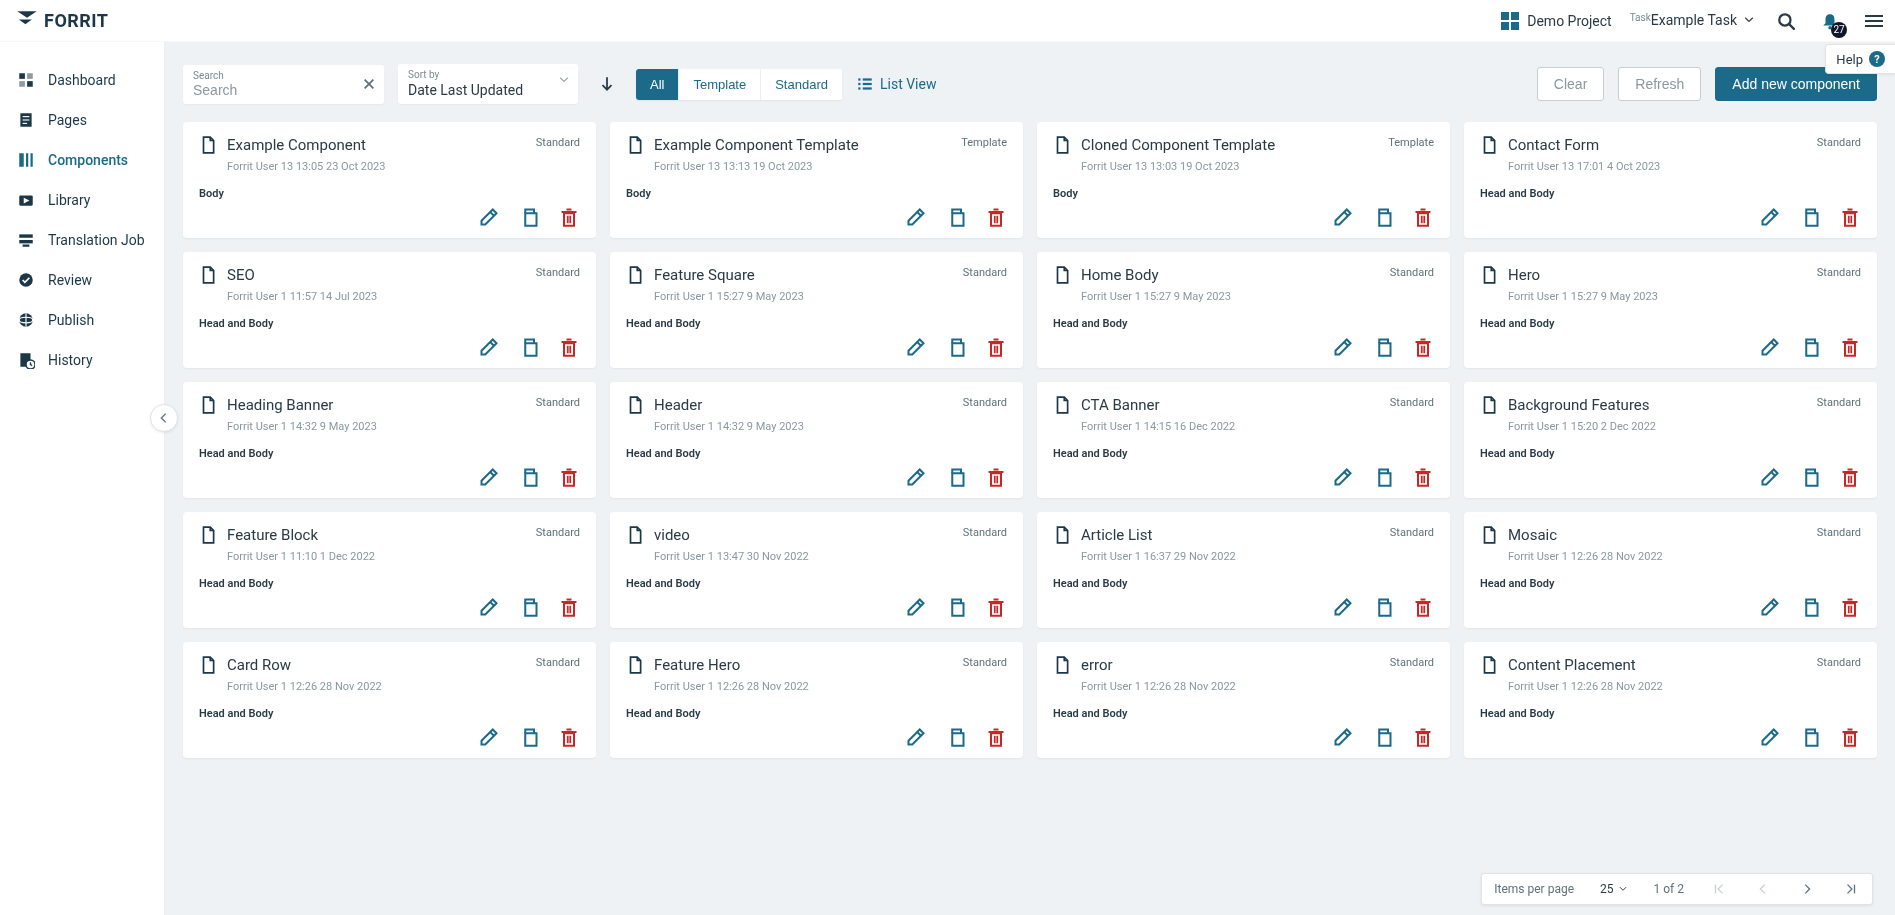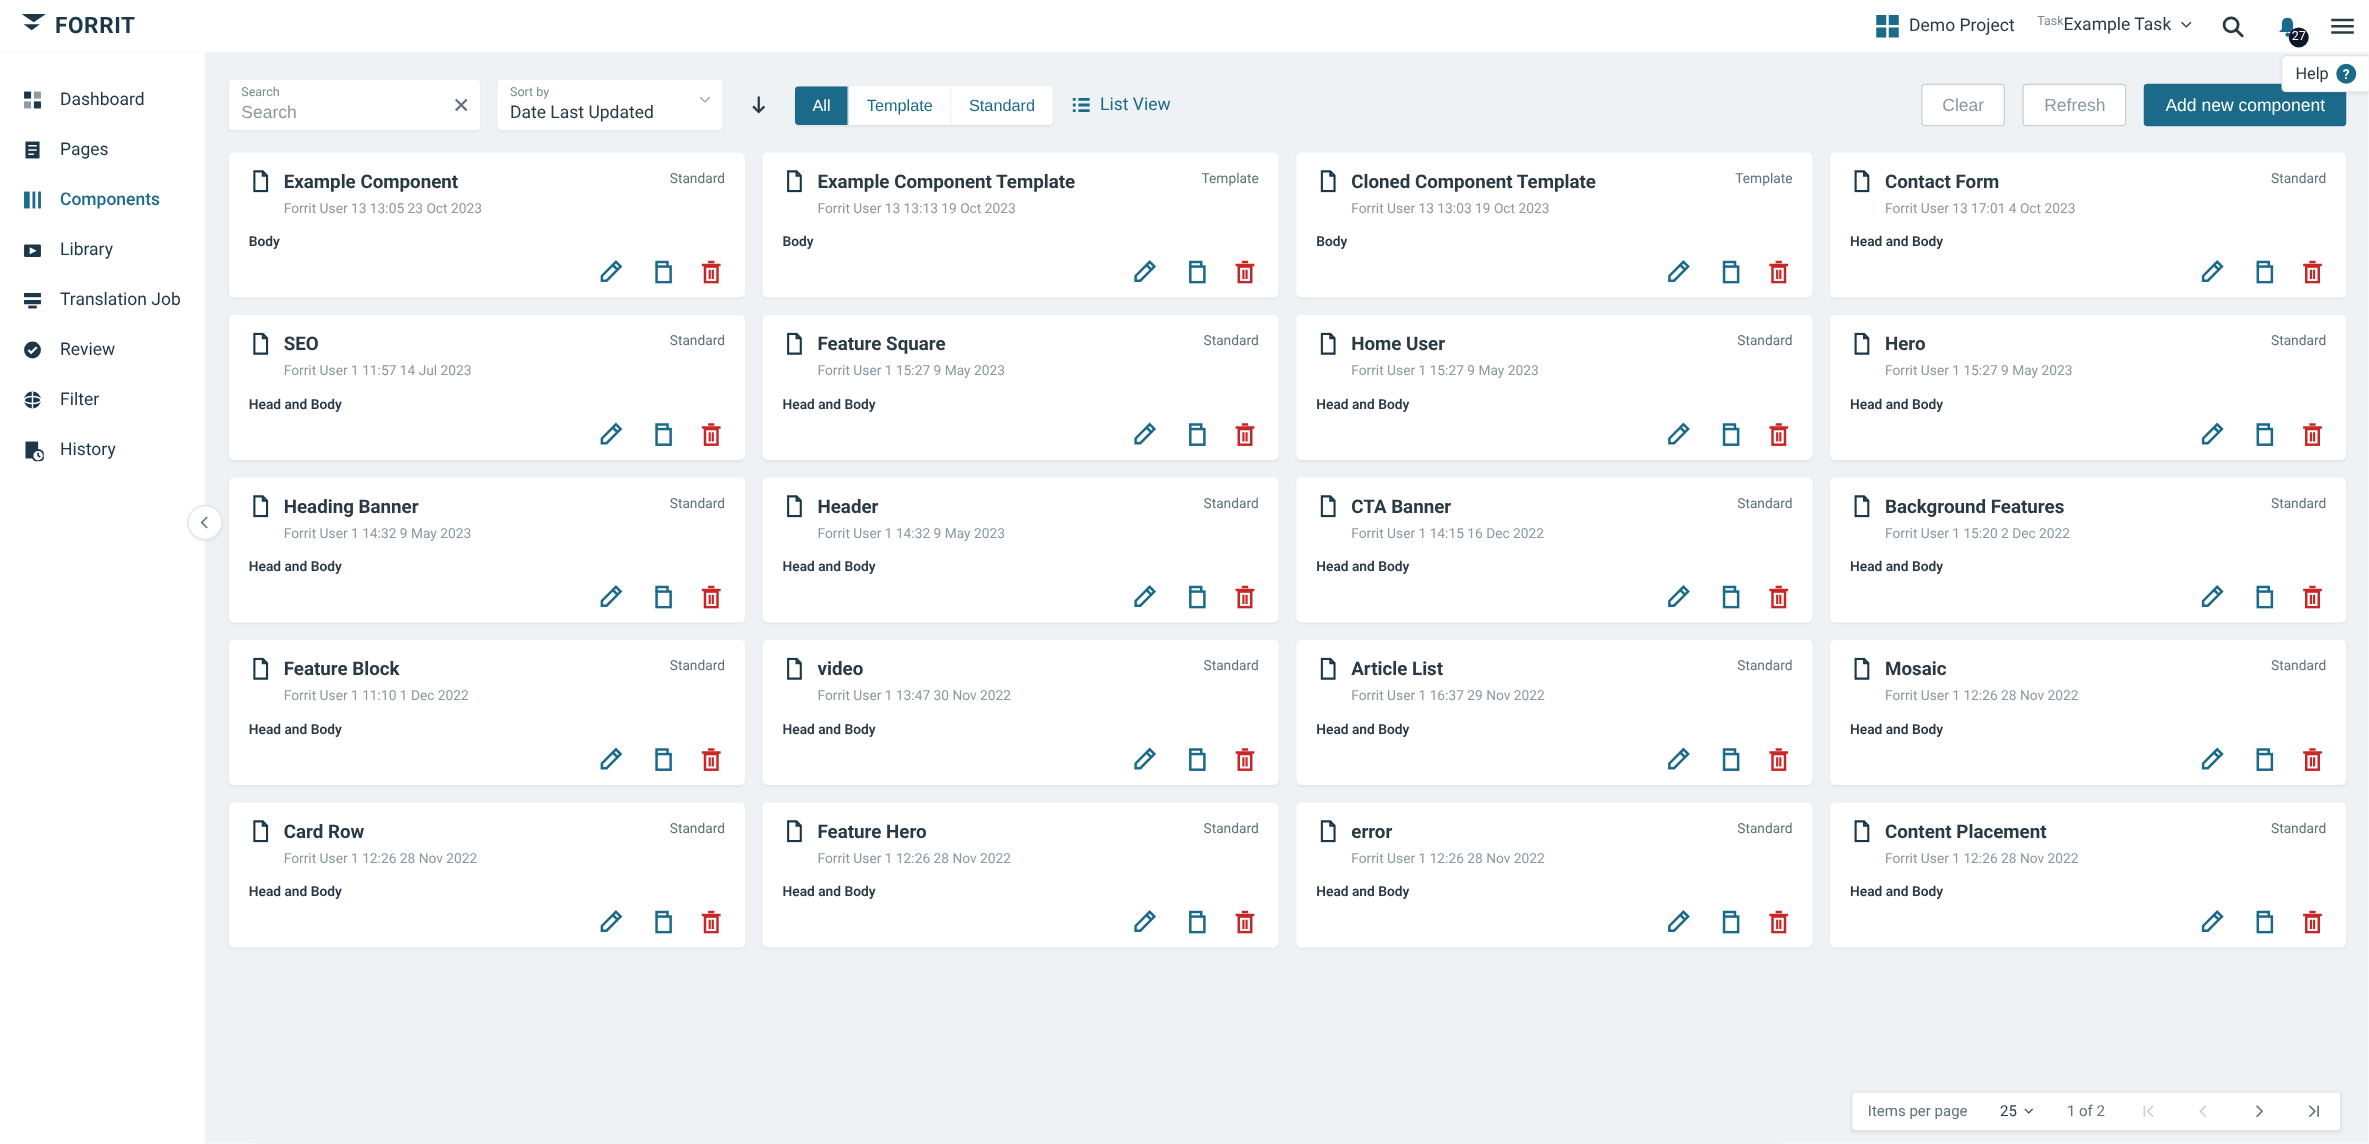--- a/index.html
+++ b/index.html
@@ -84,21 +84,21 @@
   .btn { border: 1px solid #c7cfd4; background: #fff; color: #8a989f; padding: 8px 16px; border-radius: 3px; font-size: 14px; cursor: pointer;}
   .btn.primary { background: #1b6a89; color: #fff; border-color: #1b6a89; }
 
   
   .grid { display: grid; grid-template-columns: repeat(4, 1fr); gap: 14px; }
   .card {
     background: #fff; border-radius: 4px; padding: 14px 16px 10px 16px; box-shadow: 0 1px 2px rgba(0,0,0,0.05);
     display: flex; flex-direction: column; min-height: 112px;
   }
   .card-head { display: flex; justify-content: space-between; align-items: flex-start; gap: 8px;}
-  .card-title { display: flex; align-items: center; gap: 10px; font-size: 15px; color: #2a3a45; font-weight: bold; }
+  .card-title { display: flex; align-items: center; gap: 10px; font-size: 15px; color: #2a3a45; }
   .card-title .doc { color: #1c3848; flex-shrink:0;}
   .type-badge { font-size: 11px; color: #5f717b; white-space: nowrap;}
   .meta { font-size: 11px; color: #8a989f; margin-top: 6px; margin-left: 28px;}
   .section { font-size: 11px; color: #2a3a45; font-weight: 600; margin-top: 14px; }
   .card-actions { display: flex; justify-content: flex-end; gap: 18px; margin-top: 6px;}
   .card-actions .act { color: #1b6a89; cursor: pointer; width: 22px; height: 22px; display:flex; align-items:center; justify-content:center;}
   .card-actions .act.del { color: #c62828; }
 
   
   .paginator {
@@ -339,21 +339,21 @@
             </svg>
           </span>
           <span>Review</span>
         </div>
         <div class="nav-item">
           <span class="icon">
             <svg width="18" height="18" viewBox="0 0 16 16">
               <use href="#i-publish"></use>
             </svg>
           </span>
-          <span>Filter</span>
+          <span>Publish</span>
         </div>
         <div class="nav-item">
           <span class="icon">
             <svg width="18" height="18" viewBox="0 0 16 16">
               <use href="#i-history"></use>
             </svg>
           </span>
           <span>History</span>
         </div>
       </div>
@@ -613,21 +613,21 @@
               </div>
             </div>
             <div class="card">
               <div class="card-head">
                 <div class="card-title">
                   <span class="doc">
                     <svg width="18" height="18" viewBox="0 0 16 16">
                       <use href="#i-doc"></use>
                     </svg>
                   </span>
-                  <span>Home User</span>
+                  <span>Home Body</span>
                 </div>
                 <span class="type-badge">Standard</span>
               </div>
               <div class="meta">Forrit User 1 15:27 9 May 2023</div>
               <div class="section">Head and Body</div>
               <div class="card-actions">
                 <span class="act">
                   <svg width="20" height="20" viewBox="0 0 16 16">
                     <use href="#i-edit"></use>
                   </svg>

